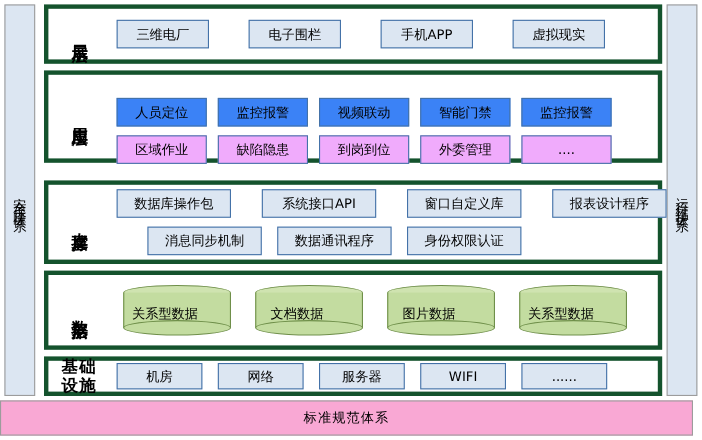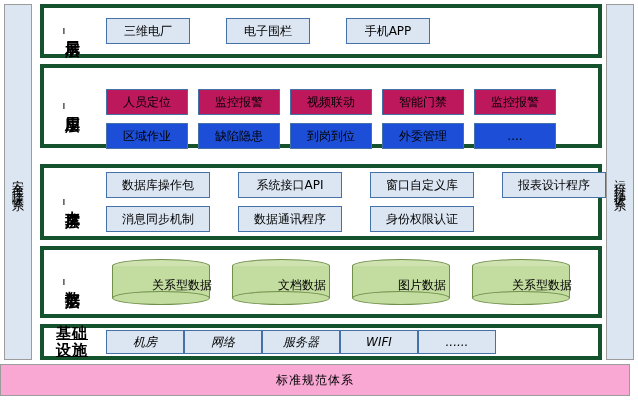--- a/index.html
+++ b/index.html
@@ -79,21 +79,20 @@
     flex: 0 0 56px;
     display: flex;
     align-items: center;
     justify-content: center;
     font-size: 15px;
     font-weight: bold;
     color: #000000;
     line-height: 1.12;
     text-align: center;
     letter-spacing: 1px;
-    text-decoration: underline;
   }
   .layer-label.vert1 {
     writing-mode: vertical-rl;
     text-orientation: upright;
     letter-spacing: 2px;
   }
   .layer-body {
     flex: 1 1 auto;
     padding: 0 6px;
     box-sizing: border-box;
@@ -112,22 +111,22 @@
     box-sizing: border-box;
     display: flex;
     align-items: center;
     justify-content: center;
     font-size: 12px;
     color: #000000;
     white-space: nowrap;
     background: #dce6f2;
   }
   .node.blue   { background: #dce6f2; border-color: #4472a8; }
-  .node.yellow { background: #be185d; border-color: #4472a8; margin-top: 26px; }
-  .node.green  { background: #1d4ed8; border-color: #4472a8; }
+  .node.yellow { background: #3b82f6; border-color: #4472a8; margin-top: 26px; }
+  .node.green  { background: #f0abfc; border-color: #4472a8; }
 
   
   .layer-display .node  { width: 84px; }
   .layer-app .node      { width: 82px; }
   .layer-support .node  { width: 104px; }
   .layer-infra .node    { width: 78px; height: 24px; }
 
   
   .cyl-wrap {
     width: 98px;
@@ -163,21 +162,20 @@
     top: 14px;
     width: 76px;
     height: 24px;
     display: flex;
     align-items: center;
     justify-content: center;
     font-size: 12px;
     color: #000000;
     white-space: nowrap;
     z-index: 3;
-    padding-left: 32px;
   }
   .cyl-row { display: flex; gap: 18px; align-items: center; }
 </style>
 </head>
 <body>
 
 <div id="canvas">
 
   <div class="side-rail left">
     <span class="rail-text">安全保障体系</span>
@@ -187,20 +185,21 @@
     <span class="rail-text">运行维护体系</span>
   </div>
 
   <div class="layer layer-display" style="top:4px; height:54px;">
     <div class="layer-label vert1">展示层</div>
     <div class="layer-body">
       <div class="row" style="gap:36px;">
         <div class="node blue">三维电厂</div>
         <div class="node blue">电子围栏</div>
         <div class="node blue">手机APP</div>
+        <div class="node blue">虚拟现实</div>
       </div>
     </div>
   </div>
 
   <div class="layer layer-app" style="top:64px; height:84px;">
     <div class="layer-label vert1">应用层</div>
     <div class="layer-body">
       <div class="row">
         <div class="node yellow">人员定位</div>
         <div class="node yellow">监控报警</div>
@@ -220,21 +219,21 @@
 
   <div class="layer layer-support" style="top:164px; height:76px;">
     <div class="layer-label vert1">支撑层</div>
     <div class="layer-body">
       <div class="row" style="gap:28px;">
         <div class="node blue">数据库操作包</div>
         <div class="node blue">系统接口API</div>
         <div class="node blue">窗口自定义库</div>
         <div class="node blue">报表设计程序</div>
       </div>
-      <div class="row" style="gap:28px;">
+      <div class="row" style="gap:14px;margin-left:28px;">
         <div class="node blue">消息同步机制</div>
         <div class="node blue">数据通讯程序</div>
         <div class="node blue">身份权限认证</div>
       </div>
     </div>
   </div>
 
   <div class="layer layer-data" style="top:246px; height:72px;">
     <div class="layer-label vert1">数据层</div>
     <div class="layer-body">
@@ -273,21 +272,21 @@
   </div>
 
   <div class="layer layer-infra" style="top:324px; height:36px;">
     <div class="layer-label">
       <div>
         <div>基础</div>
         <div>设施</div>
       </div>
     </div>
     <div class="layer-body">
-      <div class="row" style="gap:0;font-style:italic;">
+      <div class="row" style="gap:14px;">
         <div class="node blue">机房</div>
         <div class="node blue">网络</div>
         <div class="node blue">服务器</div>
         <div class="node blue">WIFI</div>
         <div class="node blue">......</div>
       </div>
     </div>
   </div>
 
   <div class="bottom-bar">

